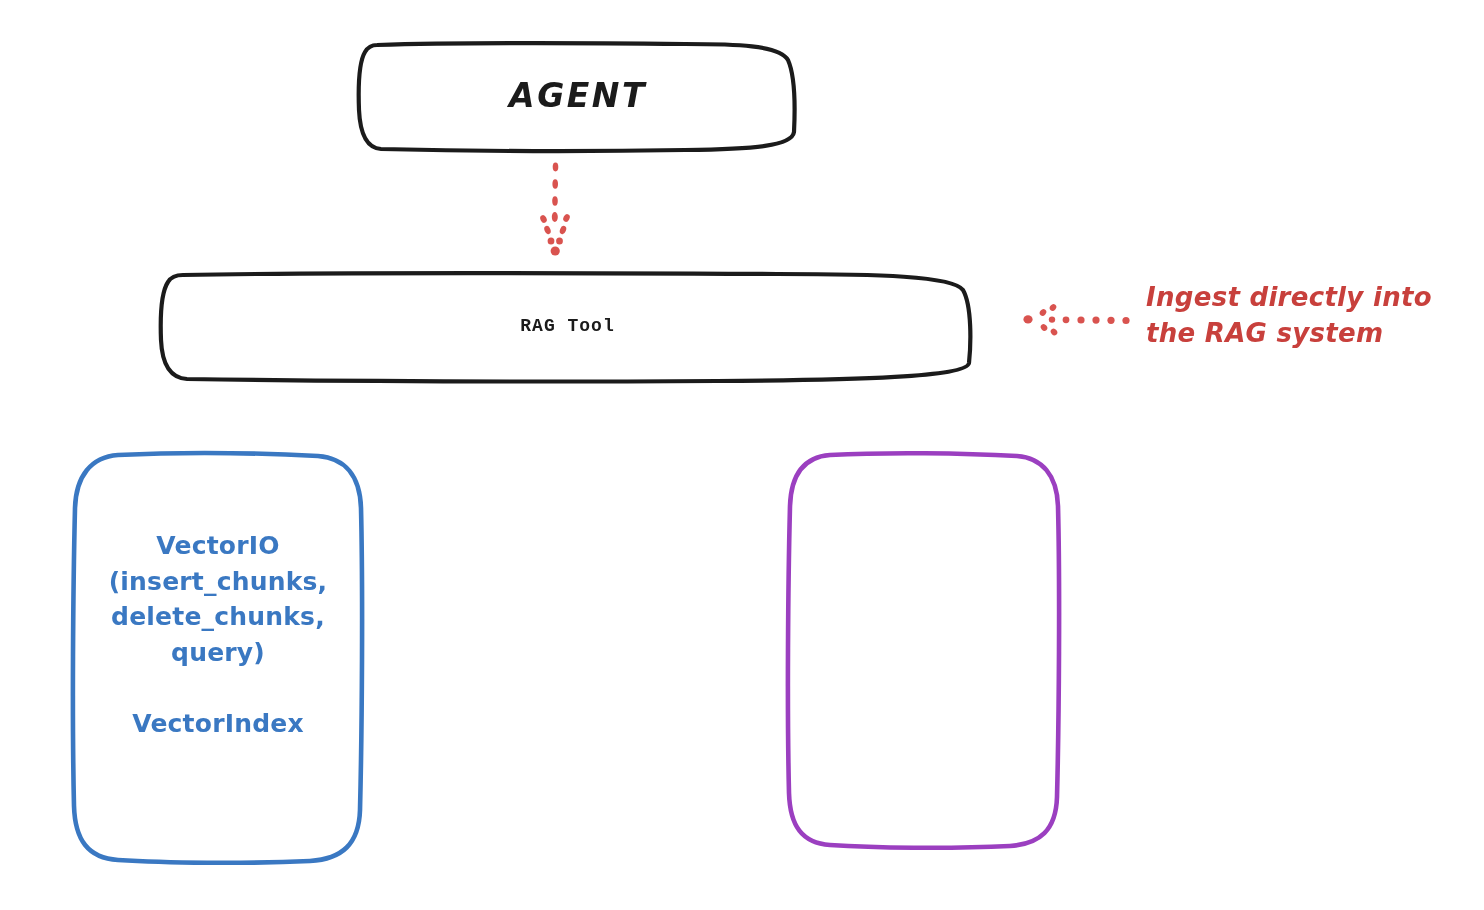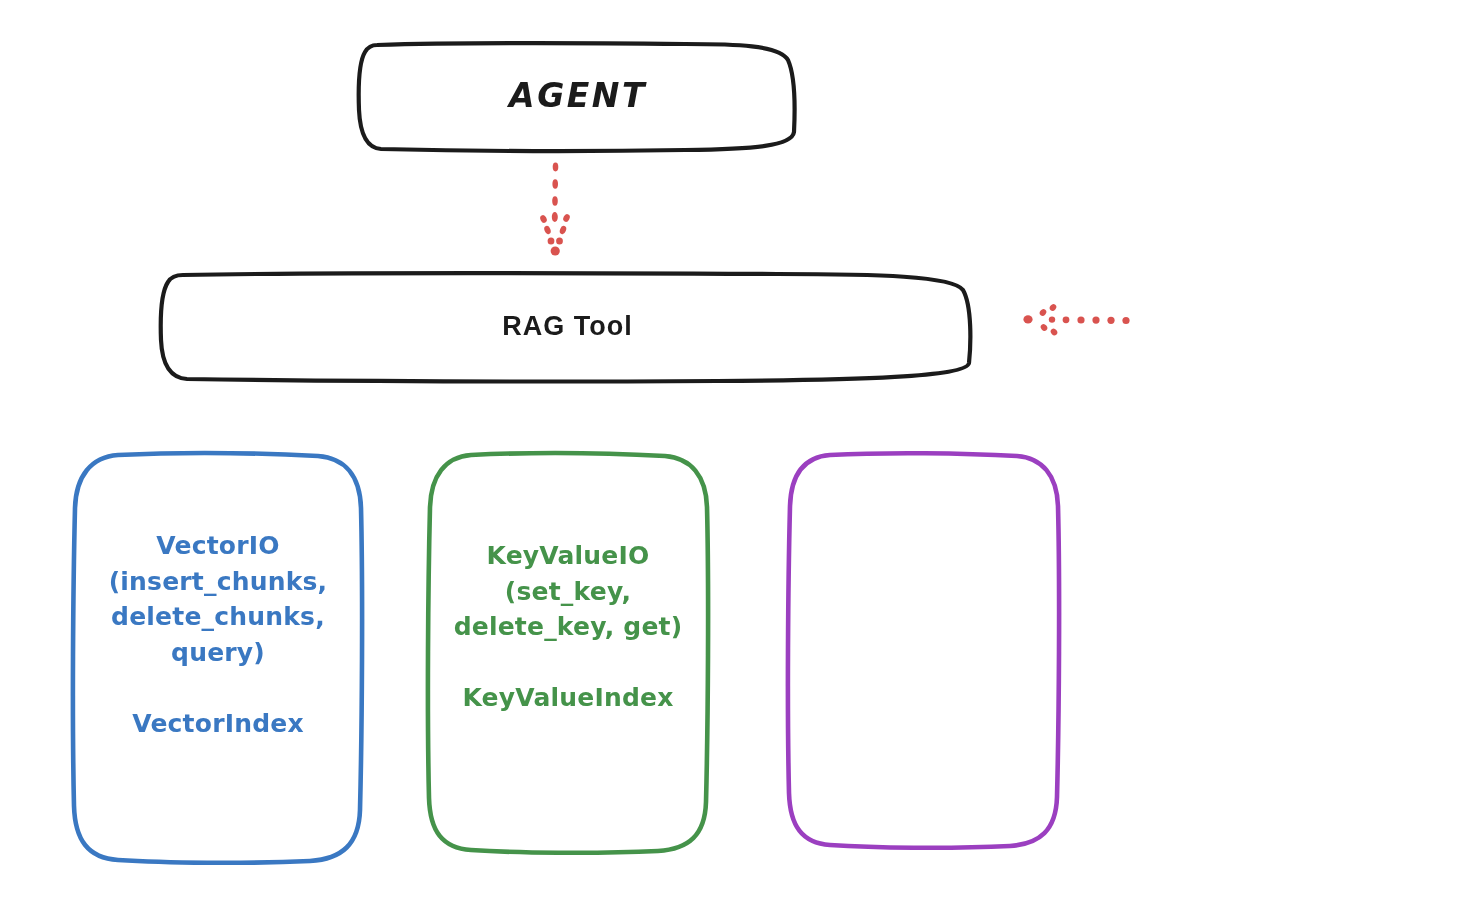--- a/index.html
+++ b/index.html
@@ -50,22 +50,22 @@
   }
 
   
   #ragtool-node {
     left: 157px;
     top: 270px;
     width: 821px;
     height: 114px;
   }
   #ragtool-node .node-label {
-    font-family: Liberation Sans, sans-serif;
-    font-size: 27px;
+    font-family: Liberation Mono, monospace;
+    font-size: 18px;
     font-weight: 600;
     color: #1b1b1b;
     letter-spacing: 1px;
   }
 
   
   #vectorio-node  { left: 70px;  top: 450px; width: 296px; height: 416px; }
   #keyvalueio-node{ left: 425px; top: 450px; width: 286px; height: 406px; }
   #relationalio-node{ left: 785px;top: 450px; width: 276px; height: 401px; }
 
@@ -174,49 +174,40 @@
       <ellipse cx="34" cy="23.6" rx="3.2" ry="3.2"></ellipse>
 
       <ellipse cx="35" cy="11.5" rx="3.0" ry="3.6" transform="rotate(40 35 11.5)"></ellipse>
       <ellipse cx="25" cy="16.5" rx="3.0" ry="3.6" transform="rotate(40 25 16.5)"></ellipse>
       <ellipse cx="36" cy="36.0" rx="3.0" ry="3.6" transform="rotate(-40 36 36)"></ellipse>
       <ellipse cx="26" cy="31.5" rx="3.0" ry="3.6" transform="rotate(-40 26 31.5)"></ellipse>
       <ellipse cx="10" cy="23.4" rx="4.6" ry="4.2"></ellipse>
     </g>
   </svg>
 
+  <div id="ingest-annotation">
+    <span class="annotation-text">Ingest directly into
+the RAG system</span>
+  </div>
 
   <div class="node store" id="vectorio-node">
     <svg class="sketch-border" viewBox="0 0 296 416" preserveAspectRatio="none">
       <path d="M48,5 C110,2 190,3 248,6 C275,8 290,26 291,58
                C293,140 292,280 290,360 C289,394 272,409 240,411
                C175,414 95,413 48,410 C18,408 5,390 4,356
                C2,272 3,140 5,58 C6,26 21,7 48,5 Z" stroke="#3a78c2" stroke-width="4.6"></path>
     </svg>
     <span class="node-label">VectorIO
 (insert_chunks,
 delete_chunks,
 query)
 
 VectorIndex</span>
   </div>
 
-  <div class="node store" id="keyvalueio-node">
-    <svg class="sketch-border" viewBox="0 0 286 406" preserveAspectRatio="none">
-      <path d="M46,5 C106,2 184,3 240,6 C266,8 281,26 282,57
-               C284,137 283,274 281,352 C280,385 264,399 233,401
-               C170,404 92,403 46,400 C17,398 5,381 4,348
-               C2,266 3,137 5,57 C6,26 20,7 46,5 Z" stroke="#45934a" stroke-width="4.6"></path>
-    </svg>
-    <span class="node-label">KeyValueIO
-(set_key,
-delete_key, get)
-
-KeyValueIndex</span>
-  </div>
 
   <div class="node store" id="relationalio-node">
     <svg class="sketch-border" viewBox="0 0 276 401" preserveAspectRatio="none">
       <path d="M45,5 C102,2 178,3 232,6 C257,8 272,25 273,56
                C275,134 274,270 272,347 C271,380 255,394 225,396
                C164,399 89,398 45,395 C17,393 5,376 4,343
                C2,262 3,134 5,56 C6,25 19,7 45,5 Z" stroke="#9b3fc0" stroke-width="4.6"></path>
     </svg>
   </div>
 

